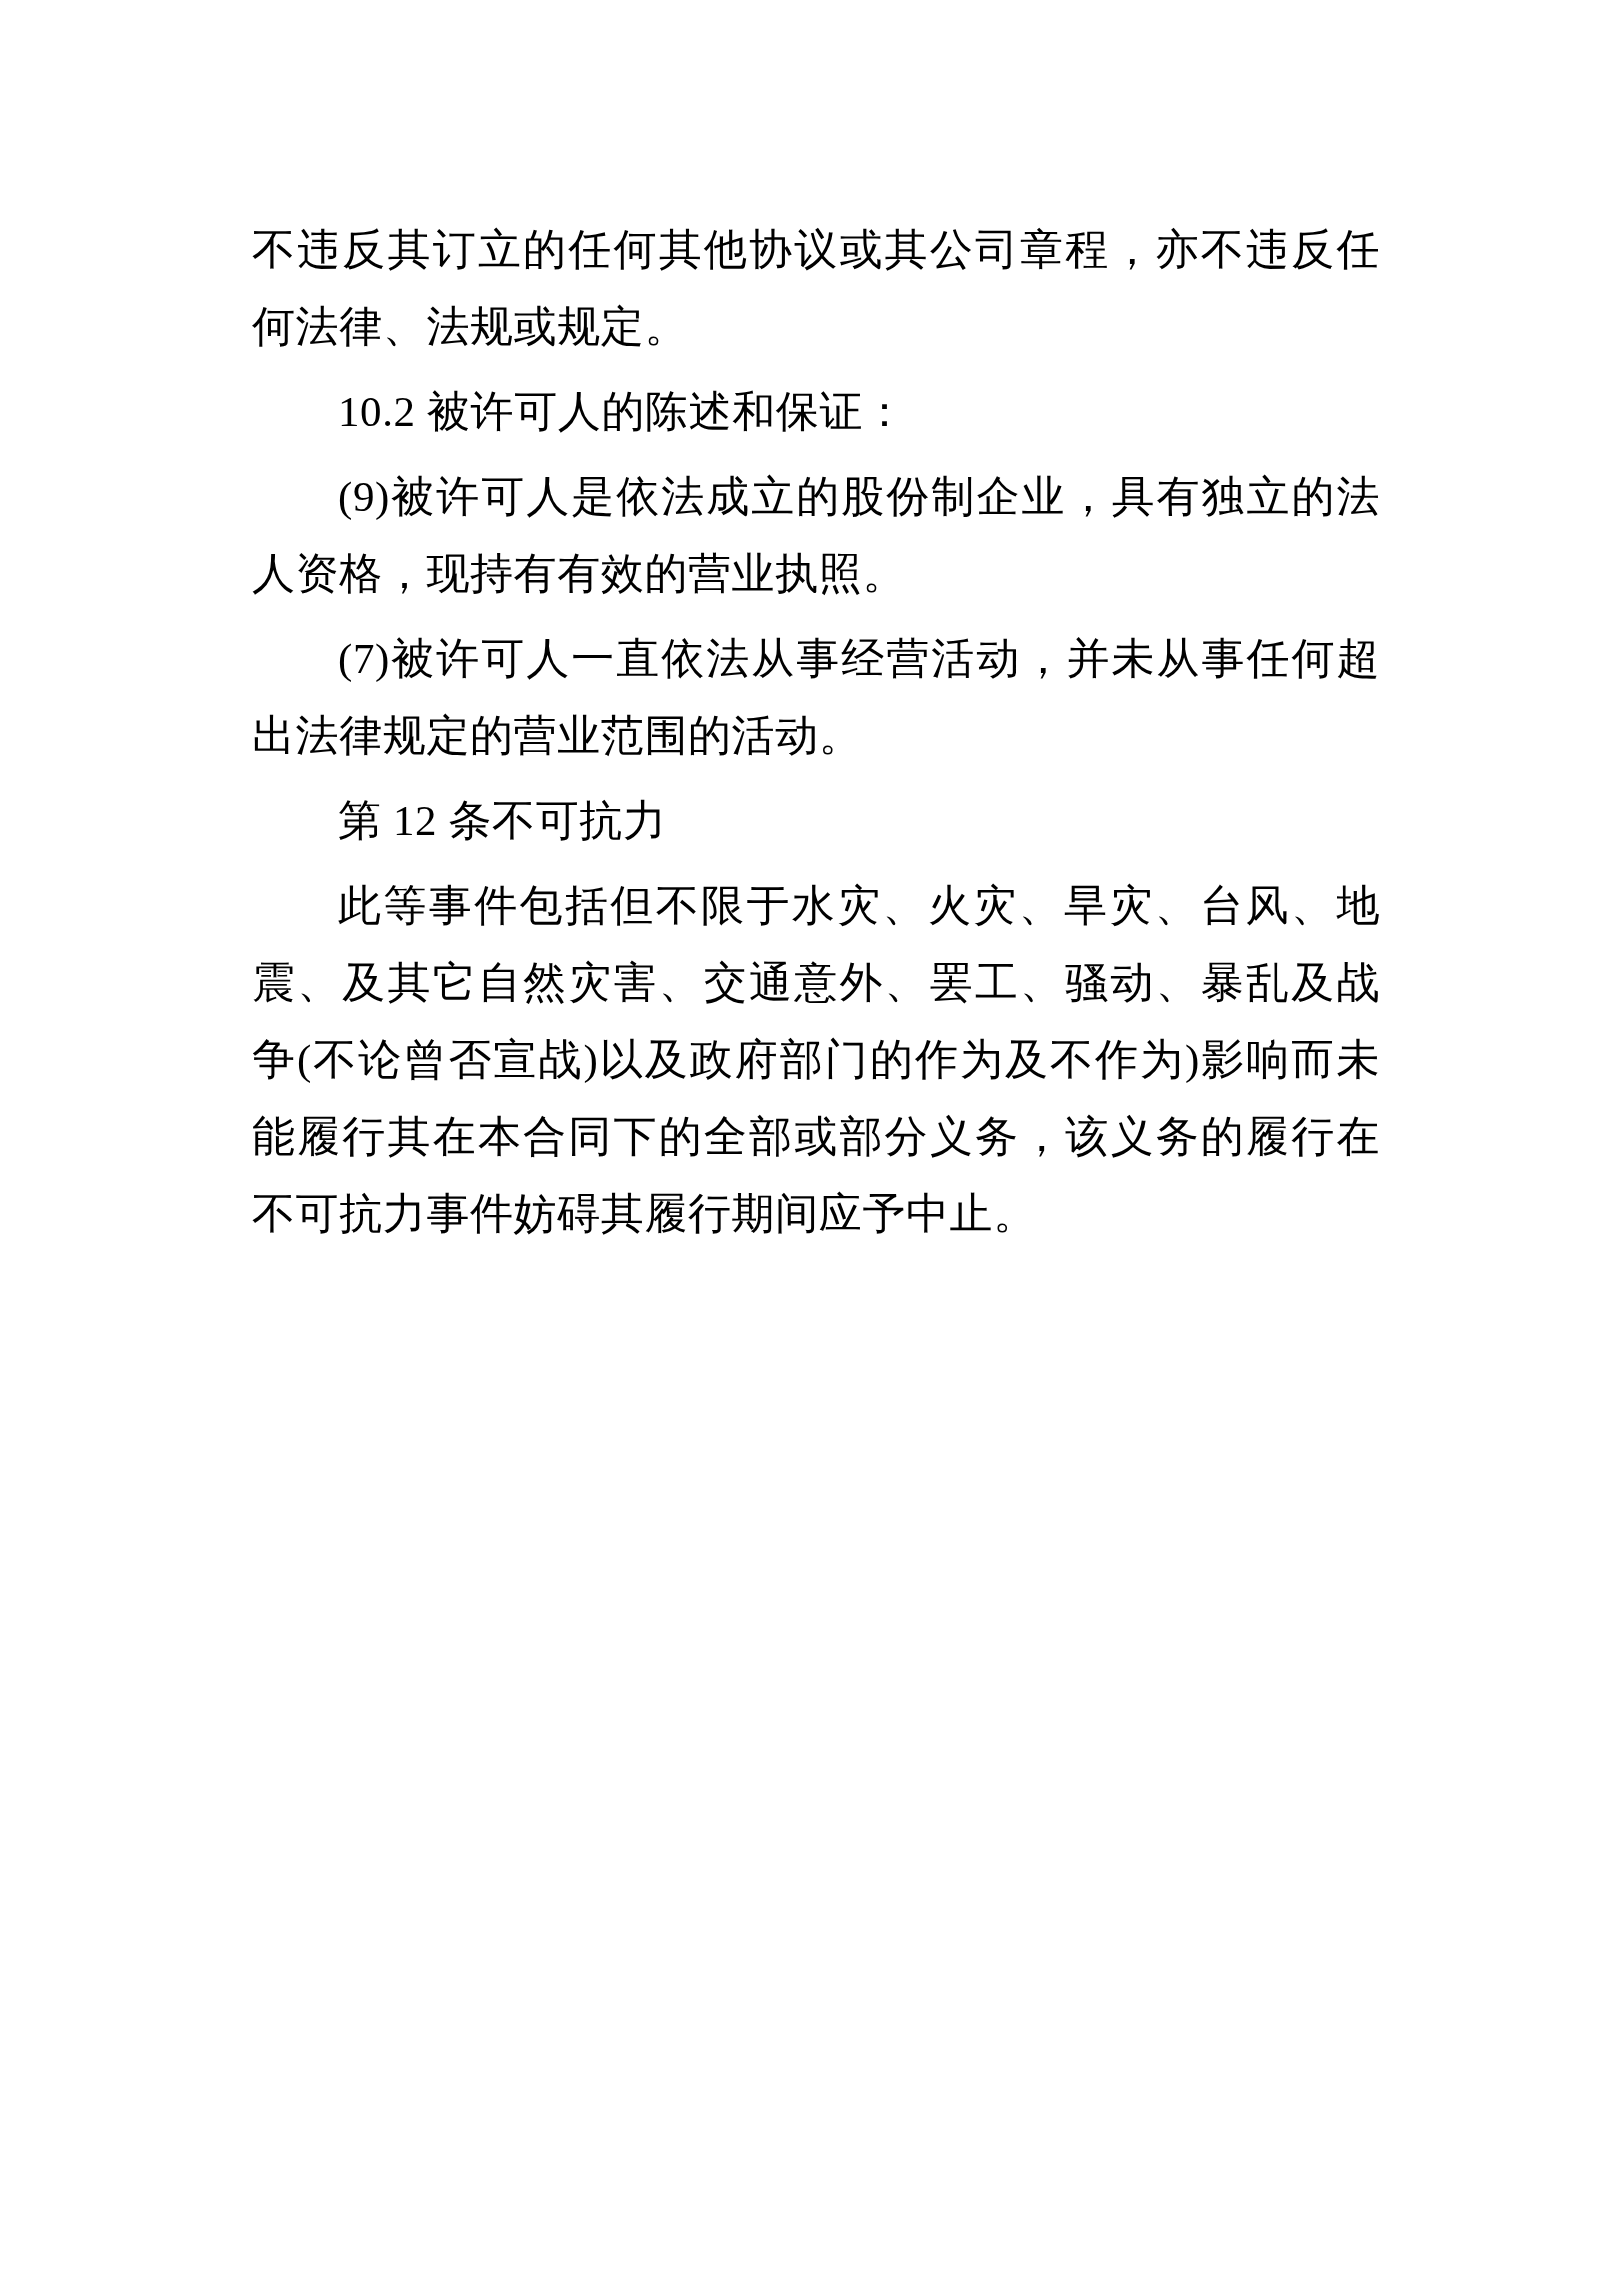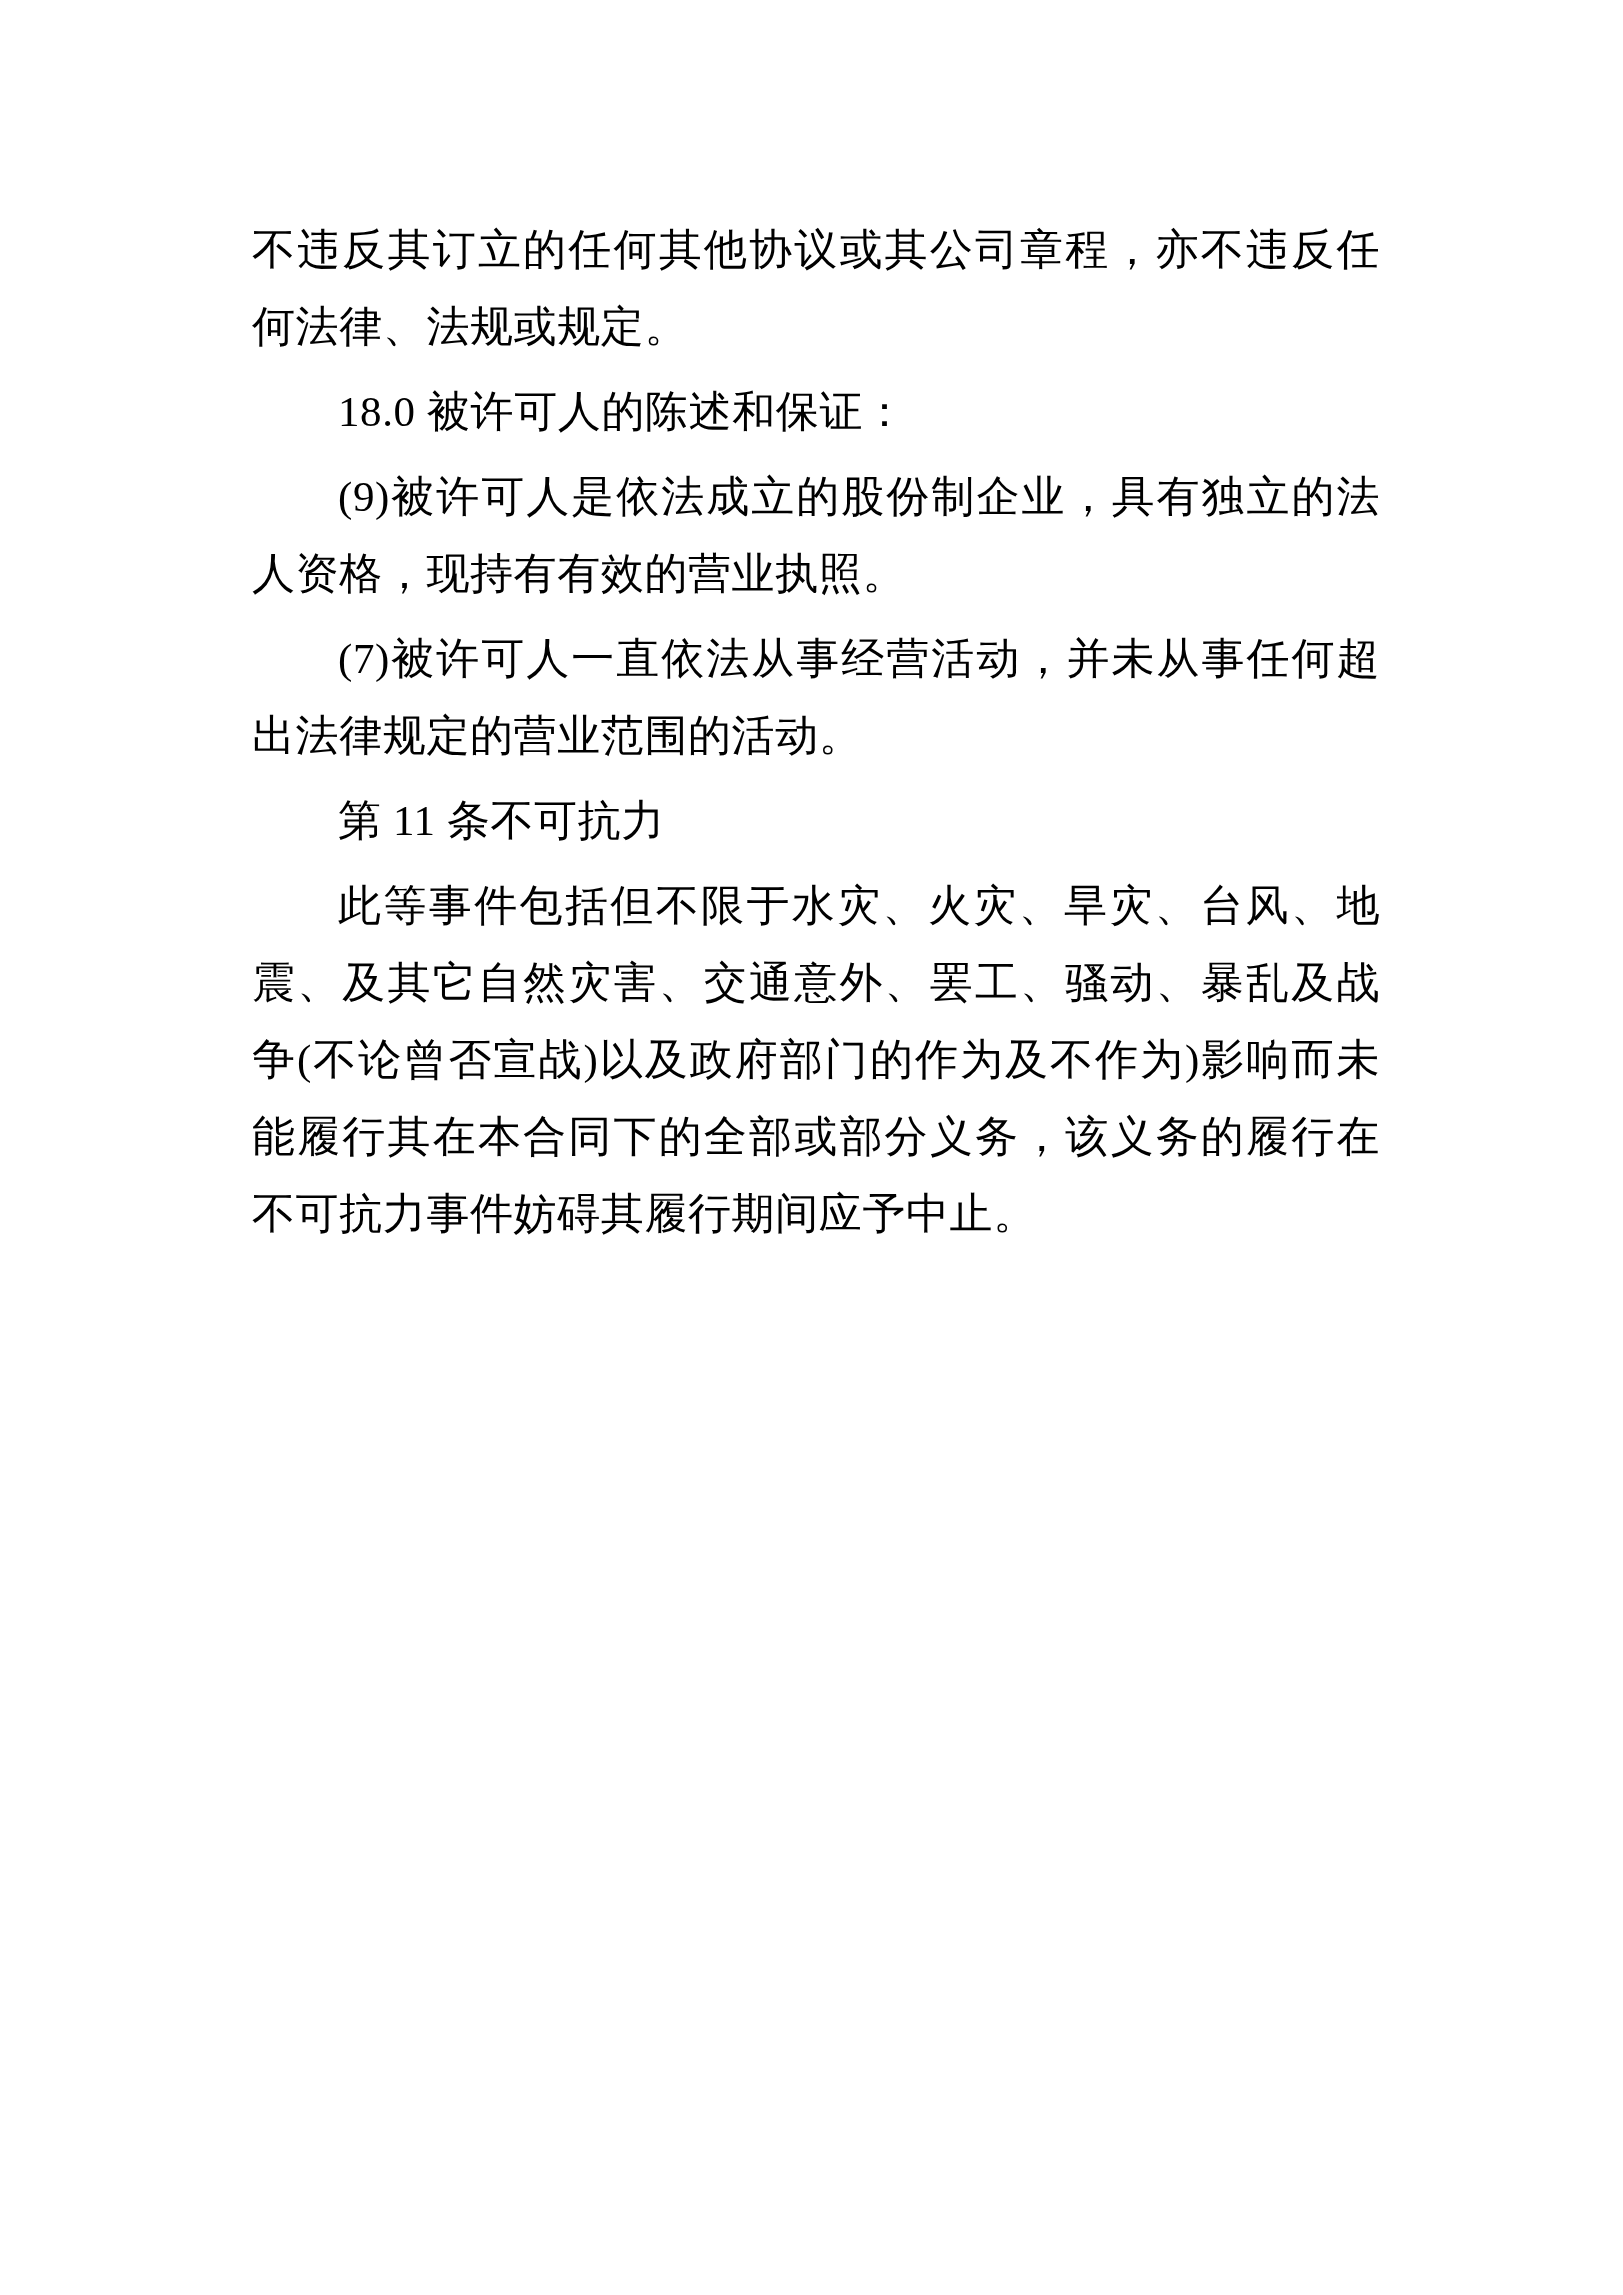--- a/index.html
+++ b/index.html
@@ -34,20 +34,20 @@
   .contract-body p.indent {
     text-indent: 2em;
   }
 </style>
 </head>
 <body>
 
 <div class="page">
   <div class="contract-body">
       <p class="para">不违反其订立的任何其他协议或其公司章程，亦不违反任何法律、法规或规定。</p>
-      <p class="para indent">18.0 被许可人的陈述和保证：</p>
+      <p class="para indent">10.2 被许可人的陈述和保证：</p>
       <p class="para indent">(9)被许可人是依法成立的股份制企业，具有独立的法人资格，现持有有效的营业执照。</p>
       <p class="para indent">(7)被许可人一直依法从事经营活动，并未从事任何超出法律规定的营业范围的活动。</p>
-      <p class="para indent">第 11 条不可抗力</p>
+      <p class="para indent">第 12 条不可抗力</p>
       <p class="para indent">此等事件包括但不限于水灾、火灾、旱灾、台风、地震、及其它自然灾害、交通意外、罢工、骚动、暴乱及战争(不论曾否宣战)以及政府部门的作为及不作为)影响而未能履行其在本合同下的全部或部分义务，该义务的履行在不可抗力事件妨碍其履行期间应予中止。</p>
     </div>
 </div>
 
 
 </body></html>

